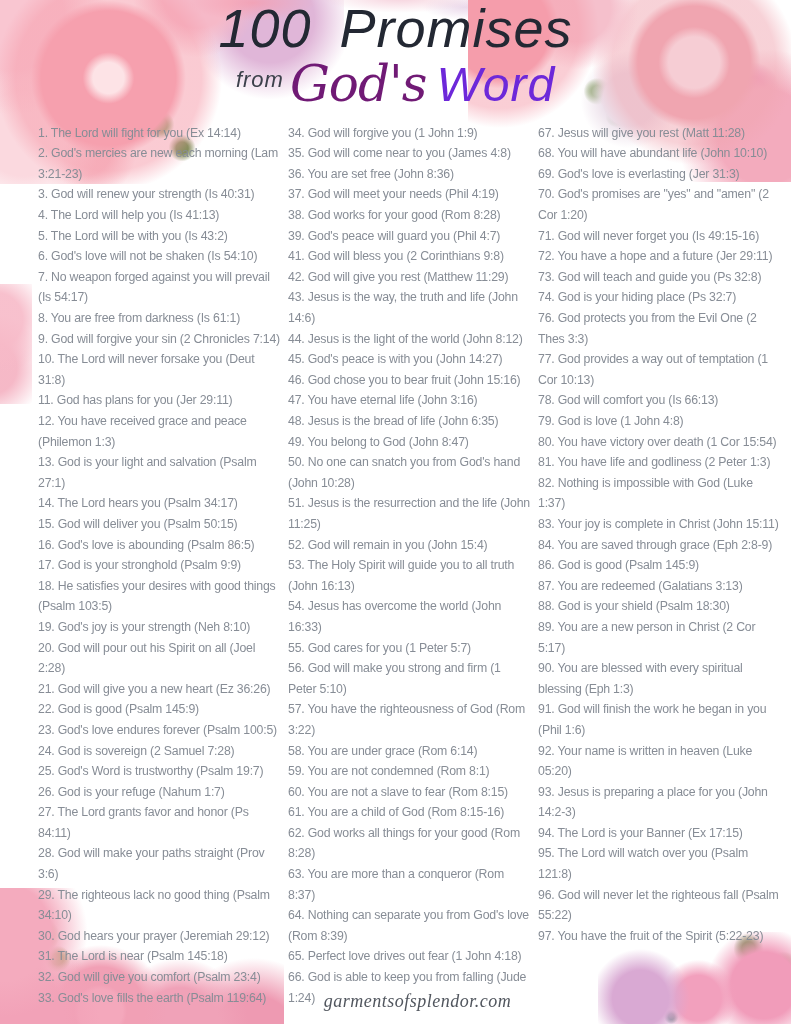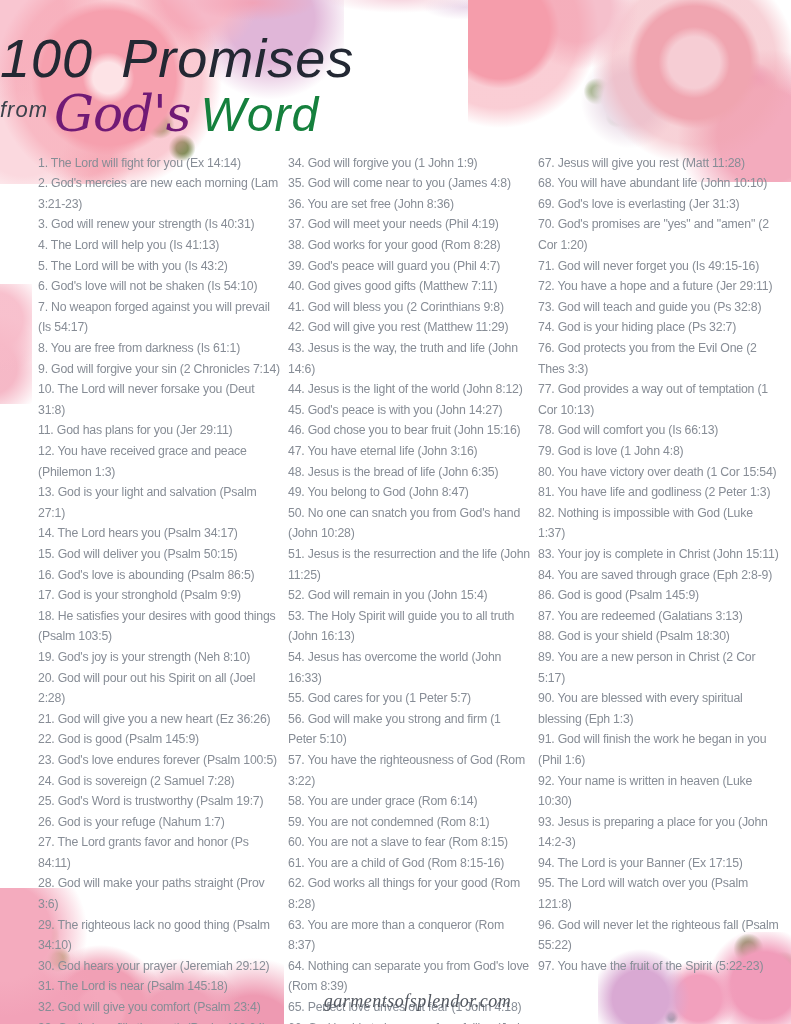--- a/index.html
+++ b/index.html
@@ -77,36 +77,36 @@
       radial-gradient(circle at 20% 66%, #8a6a94 0 2.5%, rgba(138,106,148,0) 6%),
       radial-gradient(circle at 52% 72%, #f2a0bd 0 19%, rgba(242,160,189,0) 32%),
       radial-gradient(circle at 53% 64%, #9aa06a 0 2.6%, rgba(154,160,106,0) 6%),
       radial-gradient(circle at 86% 58%, #f19cba 0 19%, rgba(241,156,186,0) 33%),
       radial-gradient(circle at 88% 50%, #9aa06a 0 2.4%, rgba(154,160,106,0) 5.5%),
       radial-gradient(circle at 78% 18%, #6f8f4f 0 4%, rgba(111,143,79,0) 9%),
       radial-gradient(circle at 96% 38%, #85a55f 0 3.5%, rgba(133,165,95,0) 8%),
       radial-gradient(circle at 38% 92%, #3f7f6f 0 2%, rgba(63,127,111,0) 5%);
   }
   .content{position:relative;z-index:2;}
-  header{margin-top:30px;color:#232833;}
+  header{text-align:center;color:#232833;}
   .title-line1{
     font-size:54px;font-weight:300;font-style:italic;
     letter-spacing:1px;word-spacing:12px;line-height:1.05;
   }
   .title-line2{margin-top:2px;line-height:1.0;white-space:nowrap;}
   .title-from{
     font-size:22px;font-style:italic;font-weight:300;color:#3c414b;
     vertical-align:14px;margin-right:6px;letter-spacing:1px;
   }
   .title-gods{
     font-family:"DejaVu Serif",serif;font-style:italic;font-weight:300;
     font-size:50px;color:#701a75;letter-spacing:-1px;margin-right:10px;
   }
   .title-word{
-    font-size:48px;font-weight:300;font-style:italic;letter-spacing:1px;color:#15803d;
+    font-size:48px;font-weight:300;font-style:italic;letter-spacing:1px;color:#6d28d9;
   }
   main{
     display:grid;grid-template-columns:repeat(3,242px);column-gap:8px;
     margin:14px 0 0 38px;
   }
   .promise{
     font-size:12.3px;line-height:20.6px;letter-spacing:-0.2px;
     color:#878d96;
   }
   footer{
@@ -178,21 +178,20 @@
         <div class="promise">33. God's love fills the earth (Psalm 119:64)</div>
       </div>
     <div class="col">
 
     <div class="promise">34. God will forgive you (1 John 1:9)</div>
         <div class="promise">35. God will come near to you (James 4:8)</div>
         <div class="promise">36. You are set free (John 8:36)</div>
         <div class="promise">37. God will meet your needs (Phil 4:19)</div>
         <div class="promise">38. God works for your good (Rom 8:28)</div>
         <div class="promise">39. God's peace will guard you (Phil 4:7)</div>
-        <div class="promise">40. God gives good gifts (Matthew 7:11)</div>
         <div class="promise">41. God will bless you (2 Corinthians 9:8)</div>
         <div class="promise">42. God will give you rest (Matthew 11:29)</div>
         <div class="promise">43. Jesus is the way, the truth and life (John 14:6)</div>
         <div class="promise">44. Jesus is the light of the world (John 8:12)</div>
         <div class="promise">45. God's peace is with you (John 14:27)</div>
         <div class="promise">46. God chose you to bear fruit (John 15:16)</div>
         <div class="promise">47. You have eternal life (John 3:16)</div>
         <div class="promise">48. Jesus is the bread of life (John 6:35)</div>
         <div class="promise">49. You belong to God (John 8:47)</div>
         <div class="promise">50. No one can snatch you from God's hand (John 10:28)</div>
@@ -231,21 +230,21 @@
         <div class="promise">81. You have life and godliness (2 Peter 1:3)</div>
         <div class="promise">82. Nothing is impossible with God (Luke 1:37)</div>
         <div class="promise">83. Your joy is complete in Christ (John 15:11)</div>
         <div class="promise">84. You are saved through grace (Eph 2:8-9)</div>
         <div class="promise">86. God is good (Psalm 145:9)</div>
         <div class="promise">87. You are redeemed (Galatians 3:13)</div>
         <div class="promise">88. God is your shield (Psalm 18:30)</div>
         <div class="promise">89. You are a new person in Christ (2 Cor 5:17)</div>
         <div class="promise">90. You are blessed with every spiritual blessing (Eph 1:3)</div>
         <div class="promise">91. God will finish the work he began in you (Phil 1:6)</div>
-        <div class="promise">92. Your name is written in heaven (Luke 10:30)</div>
+        <div class="promise">92. Your name is written in heaven (Luke 05:20)</div>
         <div class="promise">93. Jesus is preparing a place for you (John 14:2-3)</div>
         <div class="promise">94. The Lord is your Banner (Ex 17:15)</div>
         <div class="promise">95. The Lord will watch over you (Psalm 121:8)</div>
         <div class="promise">96. God will never let the righteous fall (Psalm 55:22)</div>
         <div class="promise">97. You have the fruit of the Spirit (5:22-23)</div>
       </div>
   </main>
 </div>
 
 <footer>

